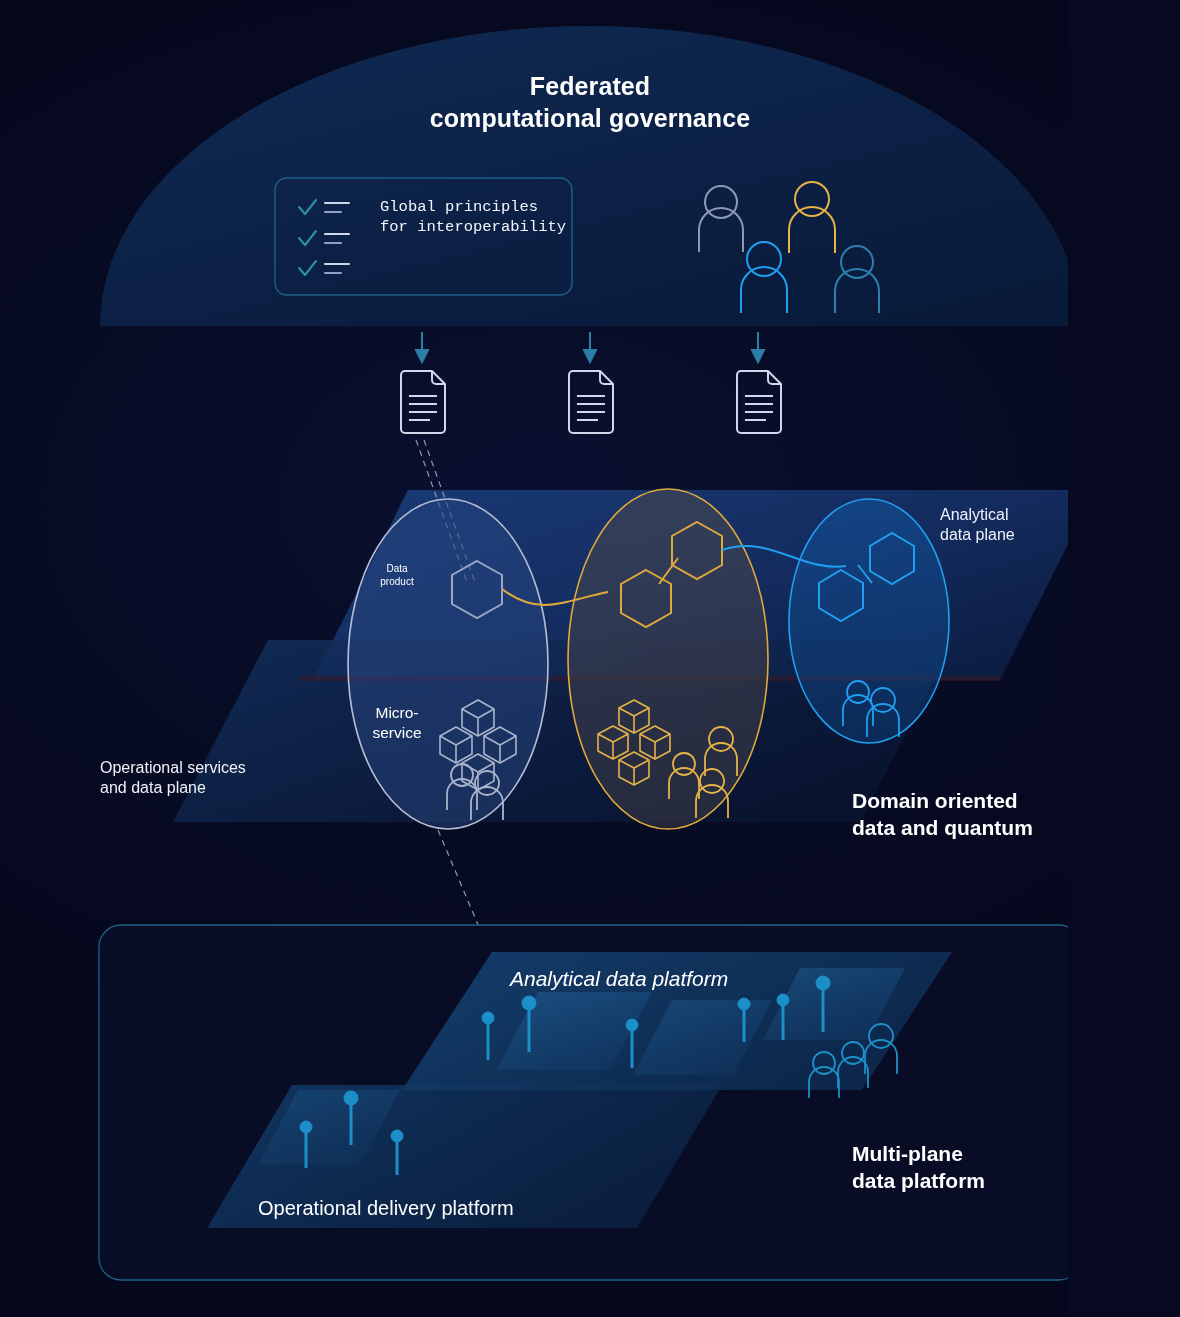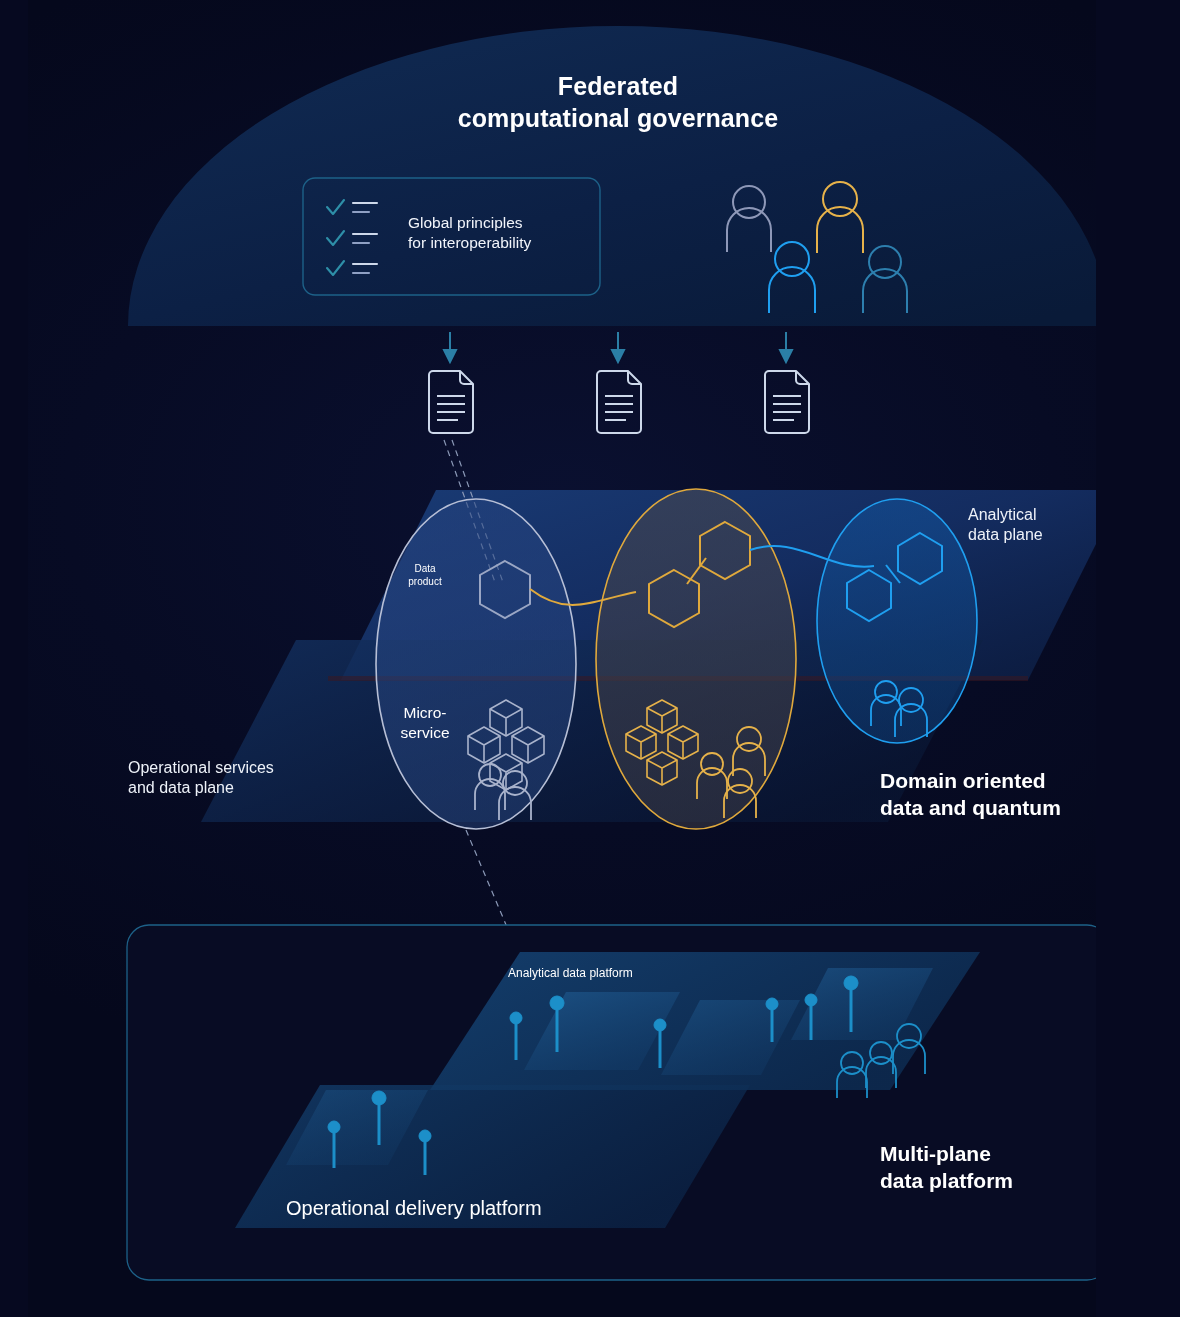--- a/index.html
+++ b/index.html
@@ -6,21 +6,20 @@
   html, body {
     background: #060920;
     font-family: "Liberation Sans", sans-serif;
   }
   #stage {
     position: relative;
     width: 1068px;
     height: 1317px;
     background: radial-gradient(ellipse 900px 600px at 50% 38%, #0a1030 0%, #070b24 55%, #05081c 100%);
     overflow: hidden;
-    margin-left: 28px;
   }
   .svg-layer {
     position: absolute;
     left: 0; top: 0;
     width: 1180px;
     height: 1317px;
   }
   .lbl {
     position: absolute;
     color: #ffffff;
@@ -31,23 +30,24 @@
   
   #title-governance {
     left: 0; top: 70px; width: 1180px;
     text-align: center;
     font-size: 25px;
     font-weight: bold;
     letter-spacing: .1px;
   }
   
   #checklist-text {
-    left: 380px; top: 213px; width: 190px;
+    left: 380px; top: 198px; width: 190px;
     font-size: 15.5px;
     color: #f2f5fb;
+    font-family: Liberation Mono, monospace;
   }
   
   #label-policies {
     left: 120px; top: 368px; width: 225px;
     text-align: right;
     font-size: 20px;
     font-weight: bold;
     color: #9fc3ee;
   }
   
@@ -64,42 +64,43 @@
     color: #eef2f9;
   }
   
   #label-analytical-plane {
     left: 940px; top: 505px; width: 190px;
     font-size: 16px;
     color: #eef2f9;
   }
   
   #label-domain {
-    left: 852px; top: 768px; width: 310px;
+    left: 852px; top: 788px; width: 310px;
     font-size: 21px;
     font-weight: bold;
   }
   
   #label-data-product {
     left: 352px; top: 563px; width: 90px;
     text-align: center;
     font-size: 10px;
     color: #ffffff;
   }
   #label-microservice {
     left: 352px; top: 703px; width: 90px;
     text-align: center;
     font-size: 15.5px;
     color: #ffffff;
   }
   
   #label-analytical-platform {
-    left: 480px; top: 966px;
-    font-size: 12px;
+    left: 510px; top: 966px;
+    font-size: 21px;
     color: #ffffff;
+    font-style: italic;
   }
   #label-operational-platform {
     left: 258px; top: 1196px;
     font-size: 20px;
     color: #ffffff;
     text-align: right;
   }
   #label-multiplane {
     left: 852px; top: 1141px; width: 290px;
     font-size: 21px;

